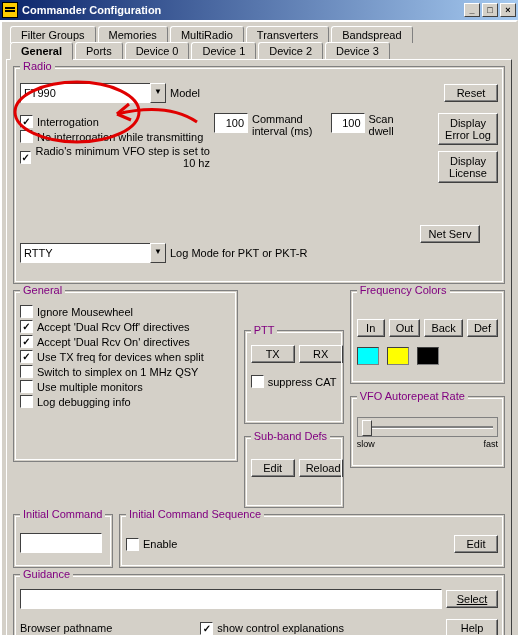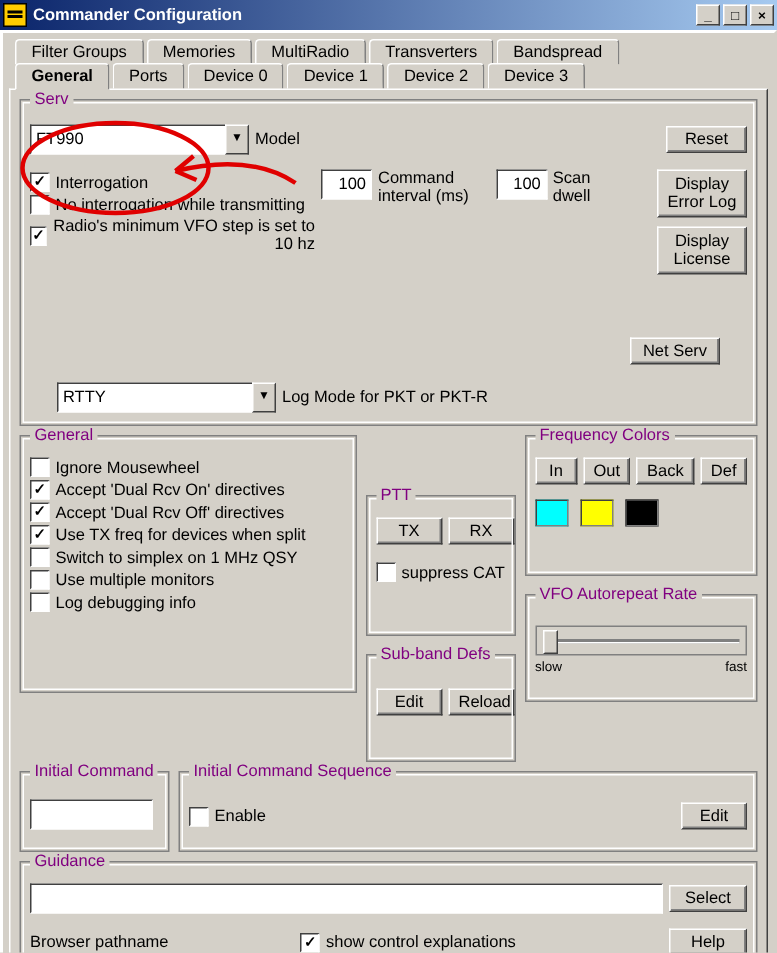--- a/index.html
+++ b/index.html
@@ -83,21 +83,21 @@
 
     <div class="hand-arrow">
       <svg width="130" height="80">
         <ellipse cx="-20" cy="-20" rx="62" ry="30" fill="none" stroke="#e00000" stroke-width="3"></ellipse>
         <path d="M 100 -10 Q 70 -30 20 -18" fill="none" stroke="#e00000" stroke-width="3"></path>
         <path d="M 20 -18 l 12 -10 M 20 -18 l 14 6" fill="none" stroke="#e00000" stroke-width="3"></path>
       </svg>
     </div>
 
     <div class="groupbox" style="height:218px;">
-      <span class="group-title">Serv</span>
+      <span class="group-title">Radio</span>
 
       <div class="row" style="margin-top:4px;">
         <div class="combo">
           <input class="input-text" style="width: 130px;" value="FT990">
           <div class="combo-btn">▼</div>
         </div>
         <span>Model</span>
         <div style="flex:1"></div>
         <button class="btn btn-wide">Reset</button>
       </div>
@@ -130,43 +130,43 @@
 Error Log</button>
           <button class="btn" style="white-space:pre-line; height:32px; width:60px;">Display
 License</button>
         </div>
       </div>
 
       <div style="position:absolute; right:24px; bottom:40px;">
         <button class="btn" style="width:60px;">Net Serv</button>
       </div>
 
-      <div class="row" style="position:absolute; bottom:8px; left:6px;margin-left:18px;">
+      <div class="row" style="position:absolute; bottom:20px; left:6px;">
         <div class="combo">
           <input class="input-text" style="width: 130px;" value="RTTY">
           <div class="combo-btn">▼</div>
         </div>
         <span>Log Mode for PKT or PKT-R</span>
       </div>
     </div>
 
     <div style="display:flex; gap:6px;">
       <div class="groupbox" style="width:228px; height:172px;">
         <span class="group-title">General</span>
         <div class="checkbox">
             <div class="checkbox-box"></div>
             <span>Ignore Mousewheel</span>
           </div>
         <div class="checkbox">
             <div class="checkbox-box checked"></div>
+            <span>Accept 'Dual Rcv Off' directives</span>
+          </div>
+        <div class="checkbox">
+            <div class="checkbox-box checked"></div>
             <span>Accept 'Dual Rcv On' directives</span>
-          </div>
-        <div class="checkbox">
-            <div class="checkbox-box checked"></div>
-            <span>Accept 'Dual Rcv Off' directives</span>
           </div>
         <div class="checkbox">
             <div class="checkbox-box checked"></div>
             <span>Use TX freq for devices when split</span>
           </div>
         <div class="checkbox">
             <div class="checkbox-box"></div>
             <span>Switch to simplex on 1 MHz QSY</span>
           </div>
         <div class="checkbox">
@@ -196,21 +196,21 @@
           <div class="row" style="margin-top:10px;">
             <button class="btn" style="width:38px;">Edit</button>
             <button class="btn" style="width:44px;">Reload</button>
           </div>
         </div>
       </div>
 
       <div style="flex:1; display:flex; flex-direction:column; gap:6px;">
         <div class="groupbox" style="height:94px;">
           <span class="group-title">Frequency Colors</span>
-          <div class="row" style="margin-top:2px;">
+          <div class="row" style="margin-top:16px;">
             <button class="btn" style="min-width:28px;">In</button>
             <button class="btn" style="min-width:28px;">Out</button>
             <button class="btn" style="min-width:32px;">Back</button>
             <button class="btn" style="min-width:28px;">Def</button>
           </div>
           <div class="row" style="margin-top:10px; gap:8px;">
             <div class="swatch" style="background:#00ffff;"></div>
             <div class="swatch" style="background:#ffff00;"></div>
             <div class="swatch" style="background:#000000;"></div>
           </div>
@@ -242,21 +242,21 @@
               <span>Enable</span>
             </div>
           <div style="flex:1"></div>
           <button class="btn" style="width:44px;">Edit</button>
         </div>
       </div>
     </div>
 
     <div class="groupbox" style="height:98px;">
       <span class="group-title">Guidance</span>
-      <div class="row" style="margin-top:2px;">
+      <div class="row" style="margin-top:2px;text-decoration:underline;">
         <input class="input-text" style="flex: 1 1 0%;" value="">
         <button class="btn" style="width:52px;">Select</button>
       </div>
       <div class="row" style="margin-top:10px;">
         <span>Browser pathname</span>
         <div style="width:80px"></div>
         <div class="checkbox">
             <div class="checkbox-box checked"></div>
             <span>show control explanations</span>
           </div>

